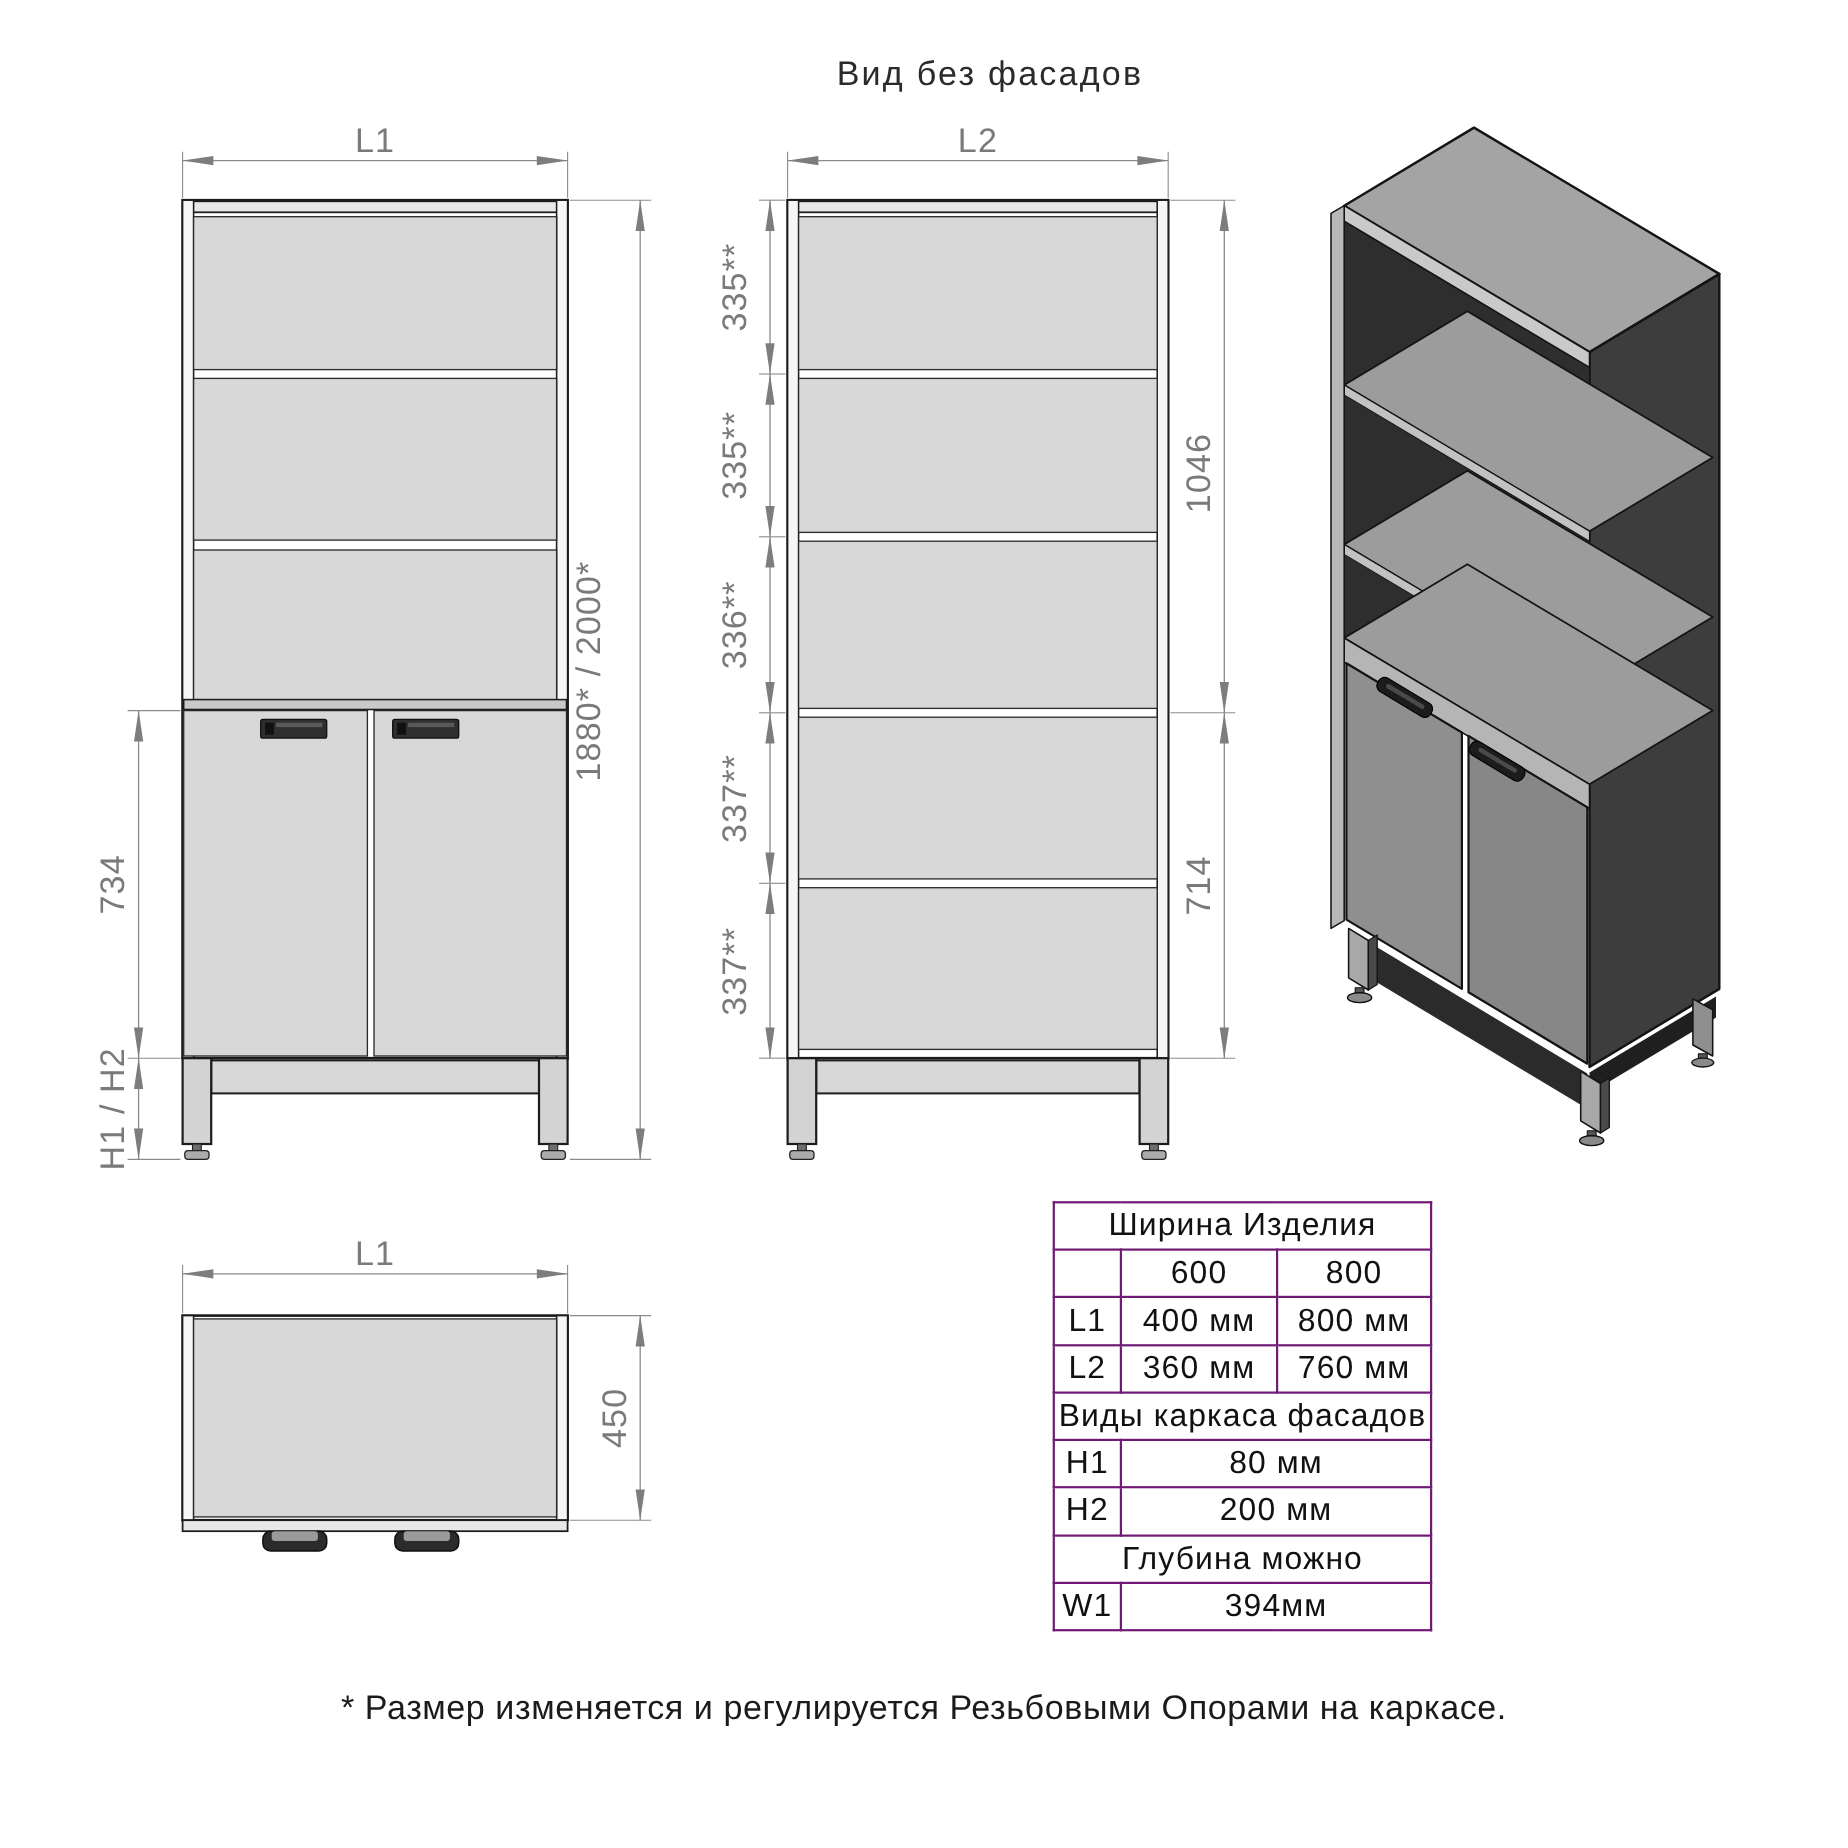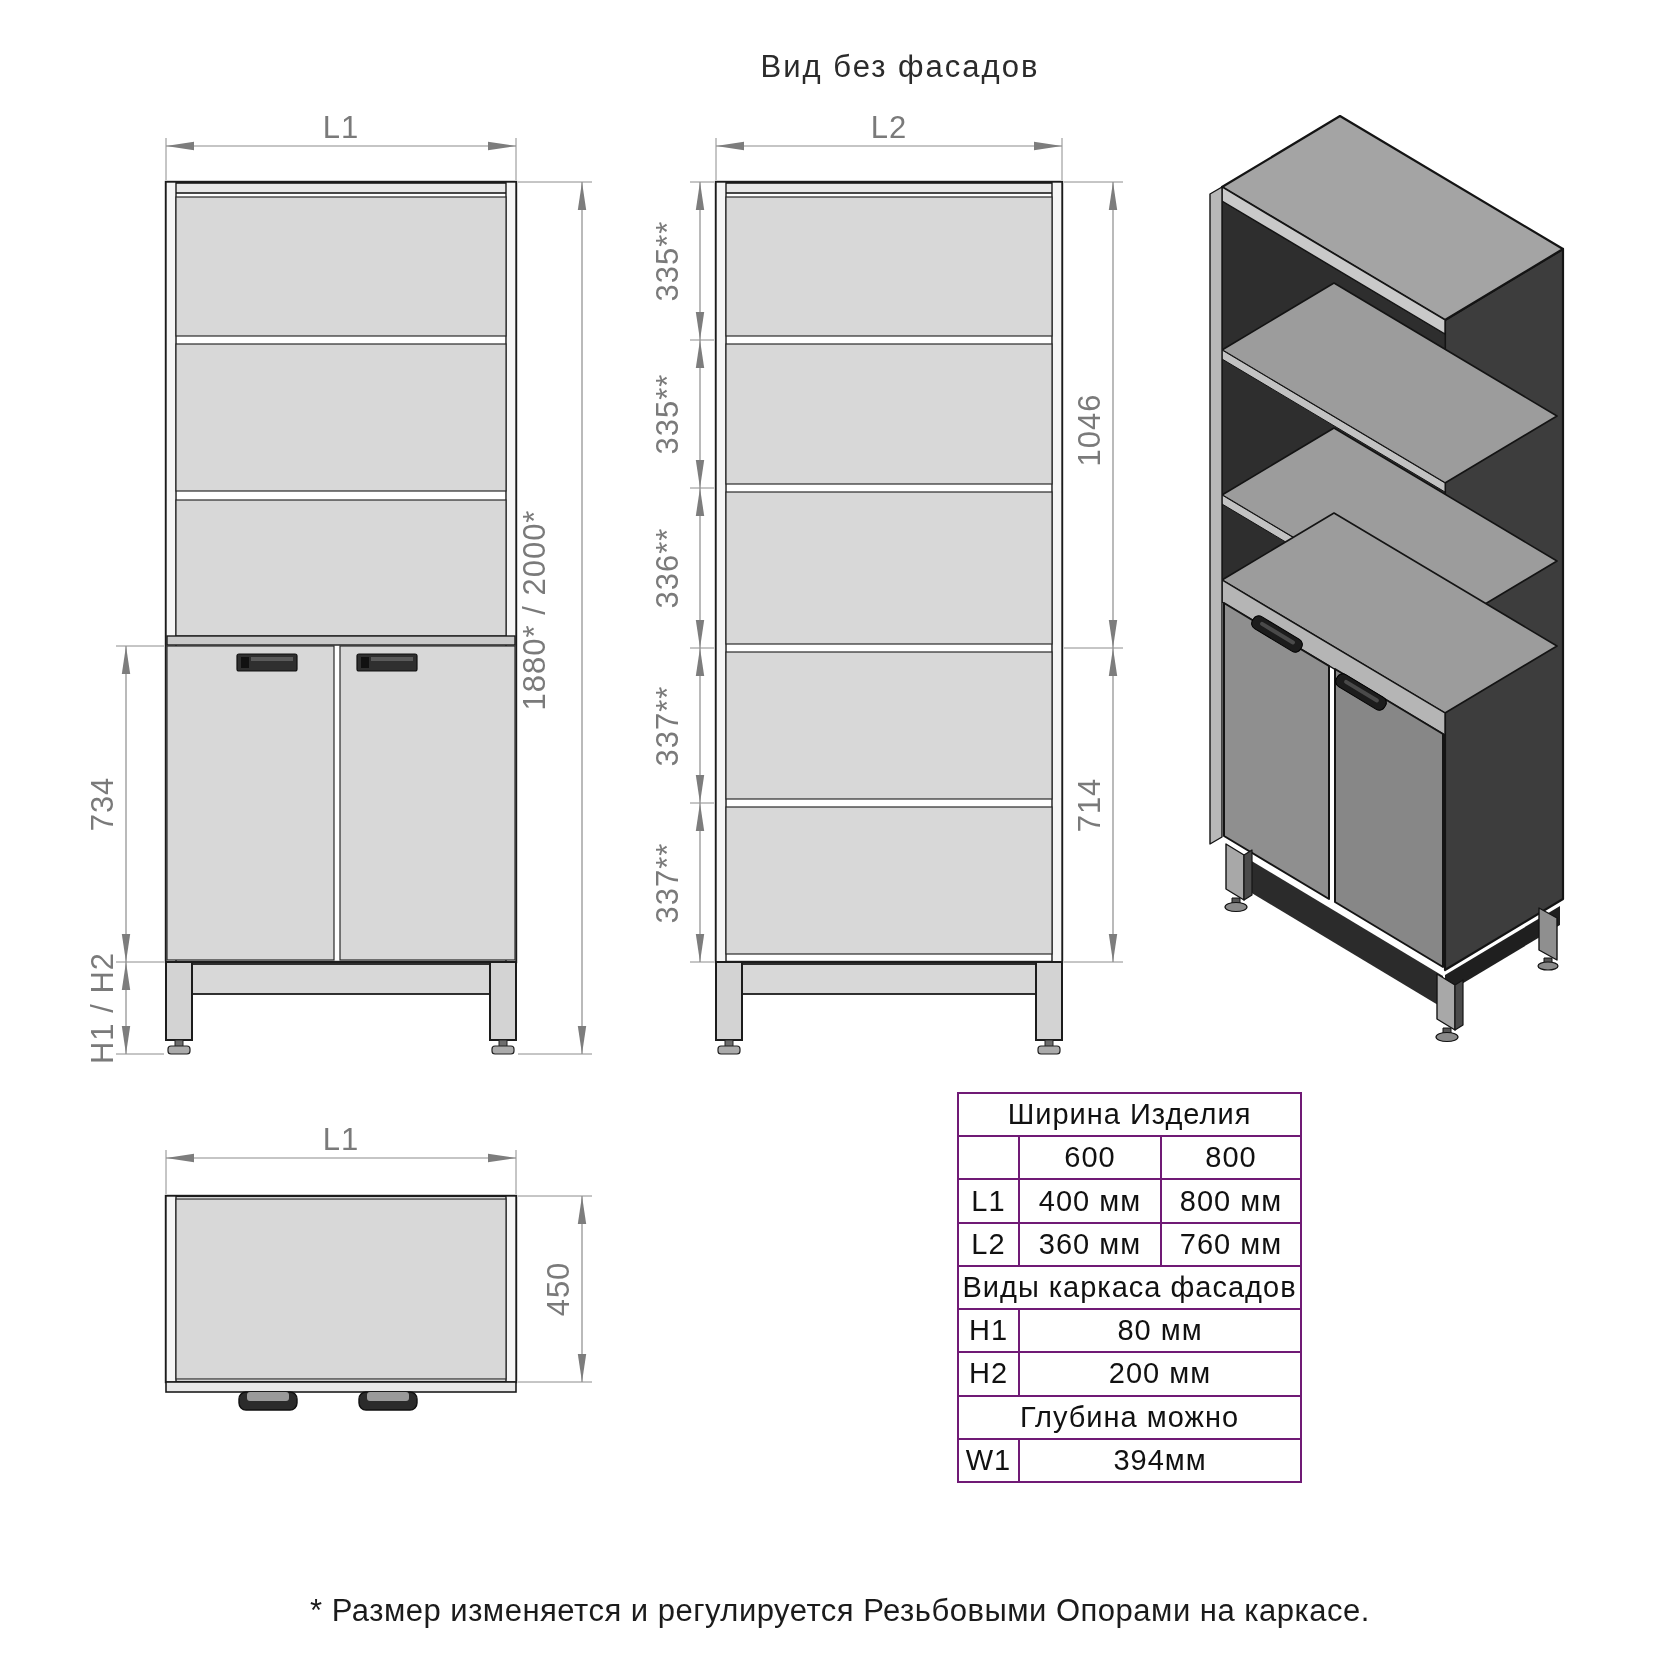--- a/index.html
+++ b/index.html
@@ -15,21 +15,21 @@
   .strip{fill:#f6f6f6;stroke:#1c1c1c;stroke-width:1.4;}
   .band{fill:#e8e8e8;stroke:#1c1c1c;stroke-width:1.6;}
   .band2{fill:#c9c9c9;stroke:#1c1c1c;stroke-width:1.4;}
   .leg{fill:#d3d3d3;stroke:#1c1c1c;stroke-width:2;}
   .apron{fill:#d8d8d8;stroke:#1c1c1c;stroke-width:1.8;}
   .handle2d{fill:#2f2f2f;stroke:#101010;stroke-width:1.2;}
   .k3{stroke:#141414;}
   #dims-table{position:absolute;left:957px;top:1092px;width:343px;height:391px;
     border-collapse:collapse;table-layout:fixed;font-size:29px;color:#111;letter-spacing:1px;}
   #dims-table td{border:2px solid #701a75;text-align:center;vertical-align:middle;padding:0;}
-  #footnotes{position:absolute;left:310px;top:1589px;font-size:31px;line-height:43px;
+  #footnotes{position:absolute;left:310px;top:1531px;font-size:31px;line-height:43px;
     color:#1b1b1b;letter-spacing:0.5px;white-space:nowrap;}
 </style>
 </head>
 <body>
 
 <div id="canvas">
 
 <svg width="1680" height="1680" viewBox="0 0 1680 1680">
   <defs>
     <marker id="arr" orient="auto-start-reverse" markerUnits="userSpaceOnUse" markerWidth="32" markerHeight="12" refX="29" refY="6">

